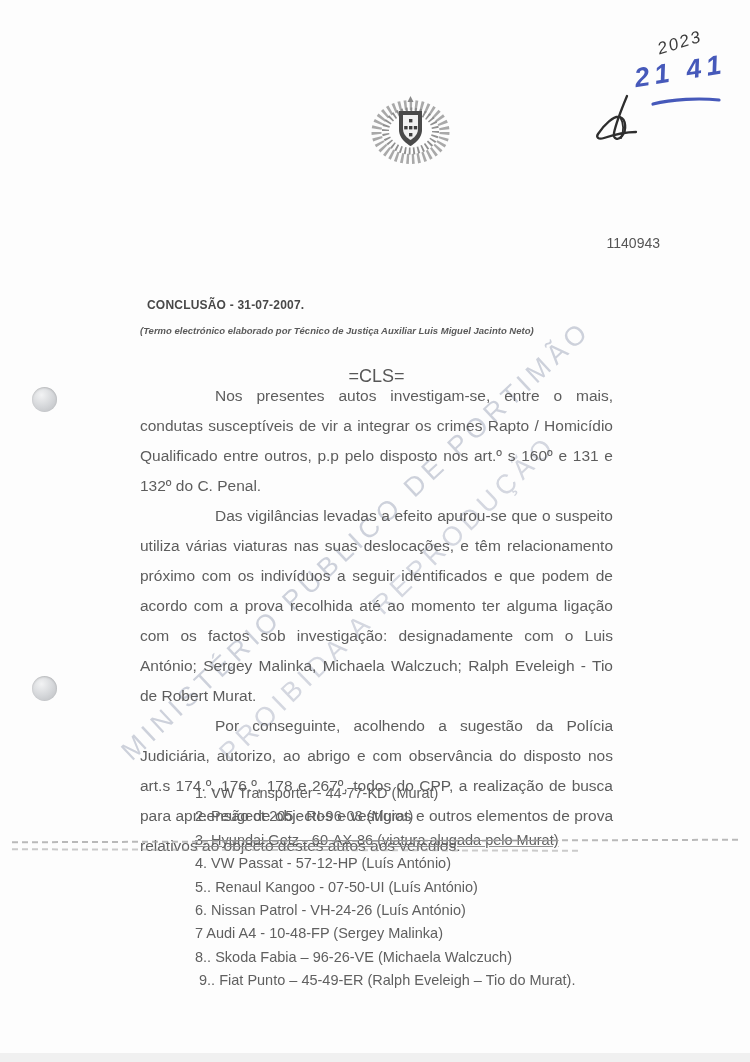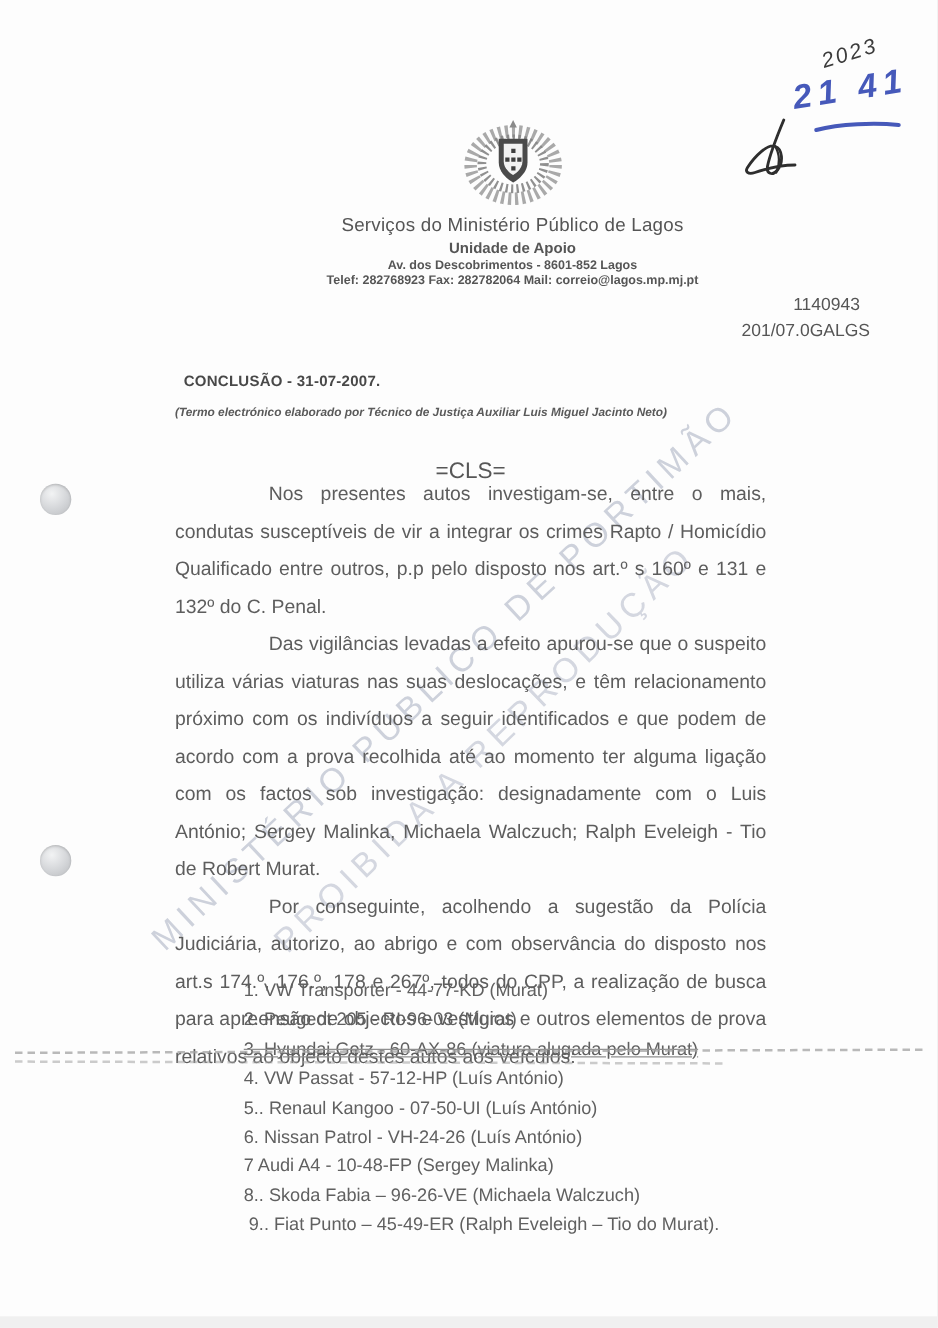--- a/index.html
+++ b/index.html
@@ -32,21 +32,21 @@
   .emblem{position:absolute;left:366px;top:93px;width:89px;height:78px;}
 
   
   .org{position:absolute;left:170px;top:172px;width:480px;text-align:center;color:#555;}
   .org-name{font-size:15px;letter-spacing:.2px;}
   .org-unit{font-size:12px;font-weight:bold;margin-top:2px;}
   .org-address{font-size:10px;font-weight:bold;margin-top:2px;}
   .org-contacts{font-size:10px;font-weight:bold;margin-top:1px;}
 
   
-  .refs{position:absolute;left:540px;top:233px;width:156px;text-align:right;color:#555;font-size:14px;line-height:21px;}
+  .refs{position:absolute;left:512px;top:233px;width:156px;text-align:right;color:#555;font-size:14px;line-height:21px;}
   .refs .doc-number{padding-right:8px;}
 
   
   .title{position:absolute;left:147px;top:298px;font-size:12px;font-weight:bold;color:#484848;letter-spacing:.2px;}
   .termo{position:absolute;left:140px;top:325px;width:480px;text-align:left;font-size:9.5px;font-style:italic;font-weight:bold;color:#5a5a5a;}
   .cls{position:absolute;left:140px;top:366px;width:473px;text-align:center;font-size:18px;color:#575757;}
 
   
   .body-text{
     position:absolute;left:140px;top:381px;width:473px;
@@ -103,30 +103,23 @@
     <path d="M44.5 3 l3 6 -6 0 z" fill="#8a8a8a"></path>
     <path d="M33 18 h23 v19 c0 10 -11.5 16 -11.5 16 c0 0 -11.5 -6 -11.5 -16 z" fill="#4a4a4a"></path>
     <path d="M37 22 h15 v14 c0 7 -7.5 11 -7.5 11 c0 0 -7.5 -4 -7.5 -11 z" fill="#f2f2f2"></path>
     <rect x="43" y="26" width="3.4" height="3.4" fill="#3f3f3f"></rect>
     <rect x="43" y="33" width="3.4" height="3.4" fill="#3f3f3f"></rect>
     <rect x="43" y="40" width="3.4" height="3.4" fill="#3f3f3f"></rect>
     <rect x="38.2" y="33" width="3.4" height="3.4" fill="#3f3f3f"></rect>
     <rect x="47.8" y="33" width="3.4" height="3.4" fill="#3f3f3f"></rect>
   </svg>
 
-  <div class="org">
-    <div class="org-name">Serviços do Ministério Público de Lagos</div>
-    <div class="org-unit">Unidade de Apoio</div>
-    <div class="org-address">Av. dos Descobrimentos - 8601-852 Lagos</div>
-    <div class="org-contacts">Telef: 282768923  Fax: 282782064 Mail: correio@lagos.mp.mj.pt</div>
-  </div>
 
   <div class="refs">
     <div class="doc-number">1140943</div>
-    <div>201/07.0GALGS</div>
   </div>
 
   <div class="title">CONCLUSÃO - 31-07-2007.</div>
   <div class="termo">(Termo electrónico elaborado por Técnico de Justiça Auxiliar  Luis Miguel Jacinto Neto)</div>
   <div class="cls">=CLS=</div>
 
   <div class="body-text">
     <p>Nos presentes autos investigam-se, entre o mais, condutas susceptíveis de vir a integrar os crimes Rapto / Homicídio Qualificado entre outros, p.p pelo disposto nos art.º s 160º e 131 e 132º do C. Penal.</p>
     <p>Das vigilâncias levadas a efeito apurou-se que o suspeito utiliza várias viaturas nas suas deslocações, e têm relacionamento próximo com os indivíduos a seguir identificados e que podem de acordo com a prova recolhida até ao momento ter alguma ligação com os factos sob investigação: designadamente com o Luis António; Sergey Malinka, Michaela Walczuch; Ralph Eveleigh - Tio de Robert Murat.</p>
     <p>Por conseguinte, acolhendo a sugestão da Polícia Judiciária, autorizo, ao abrigo e com observância do disposto nos art.s 174.º, 176.º, 178 e 267º, todos do CPP, a realização de busca para apreensão de objectos e vestígios e outros elementos de prova relativos ao objecto destes autos aos veículos:</p>

